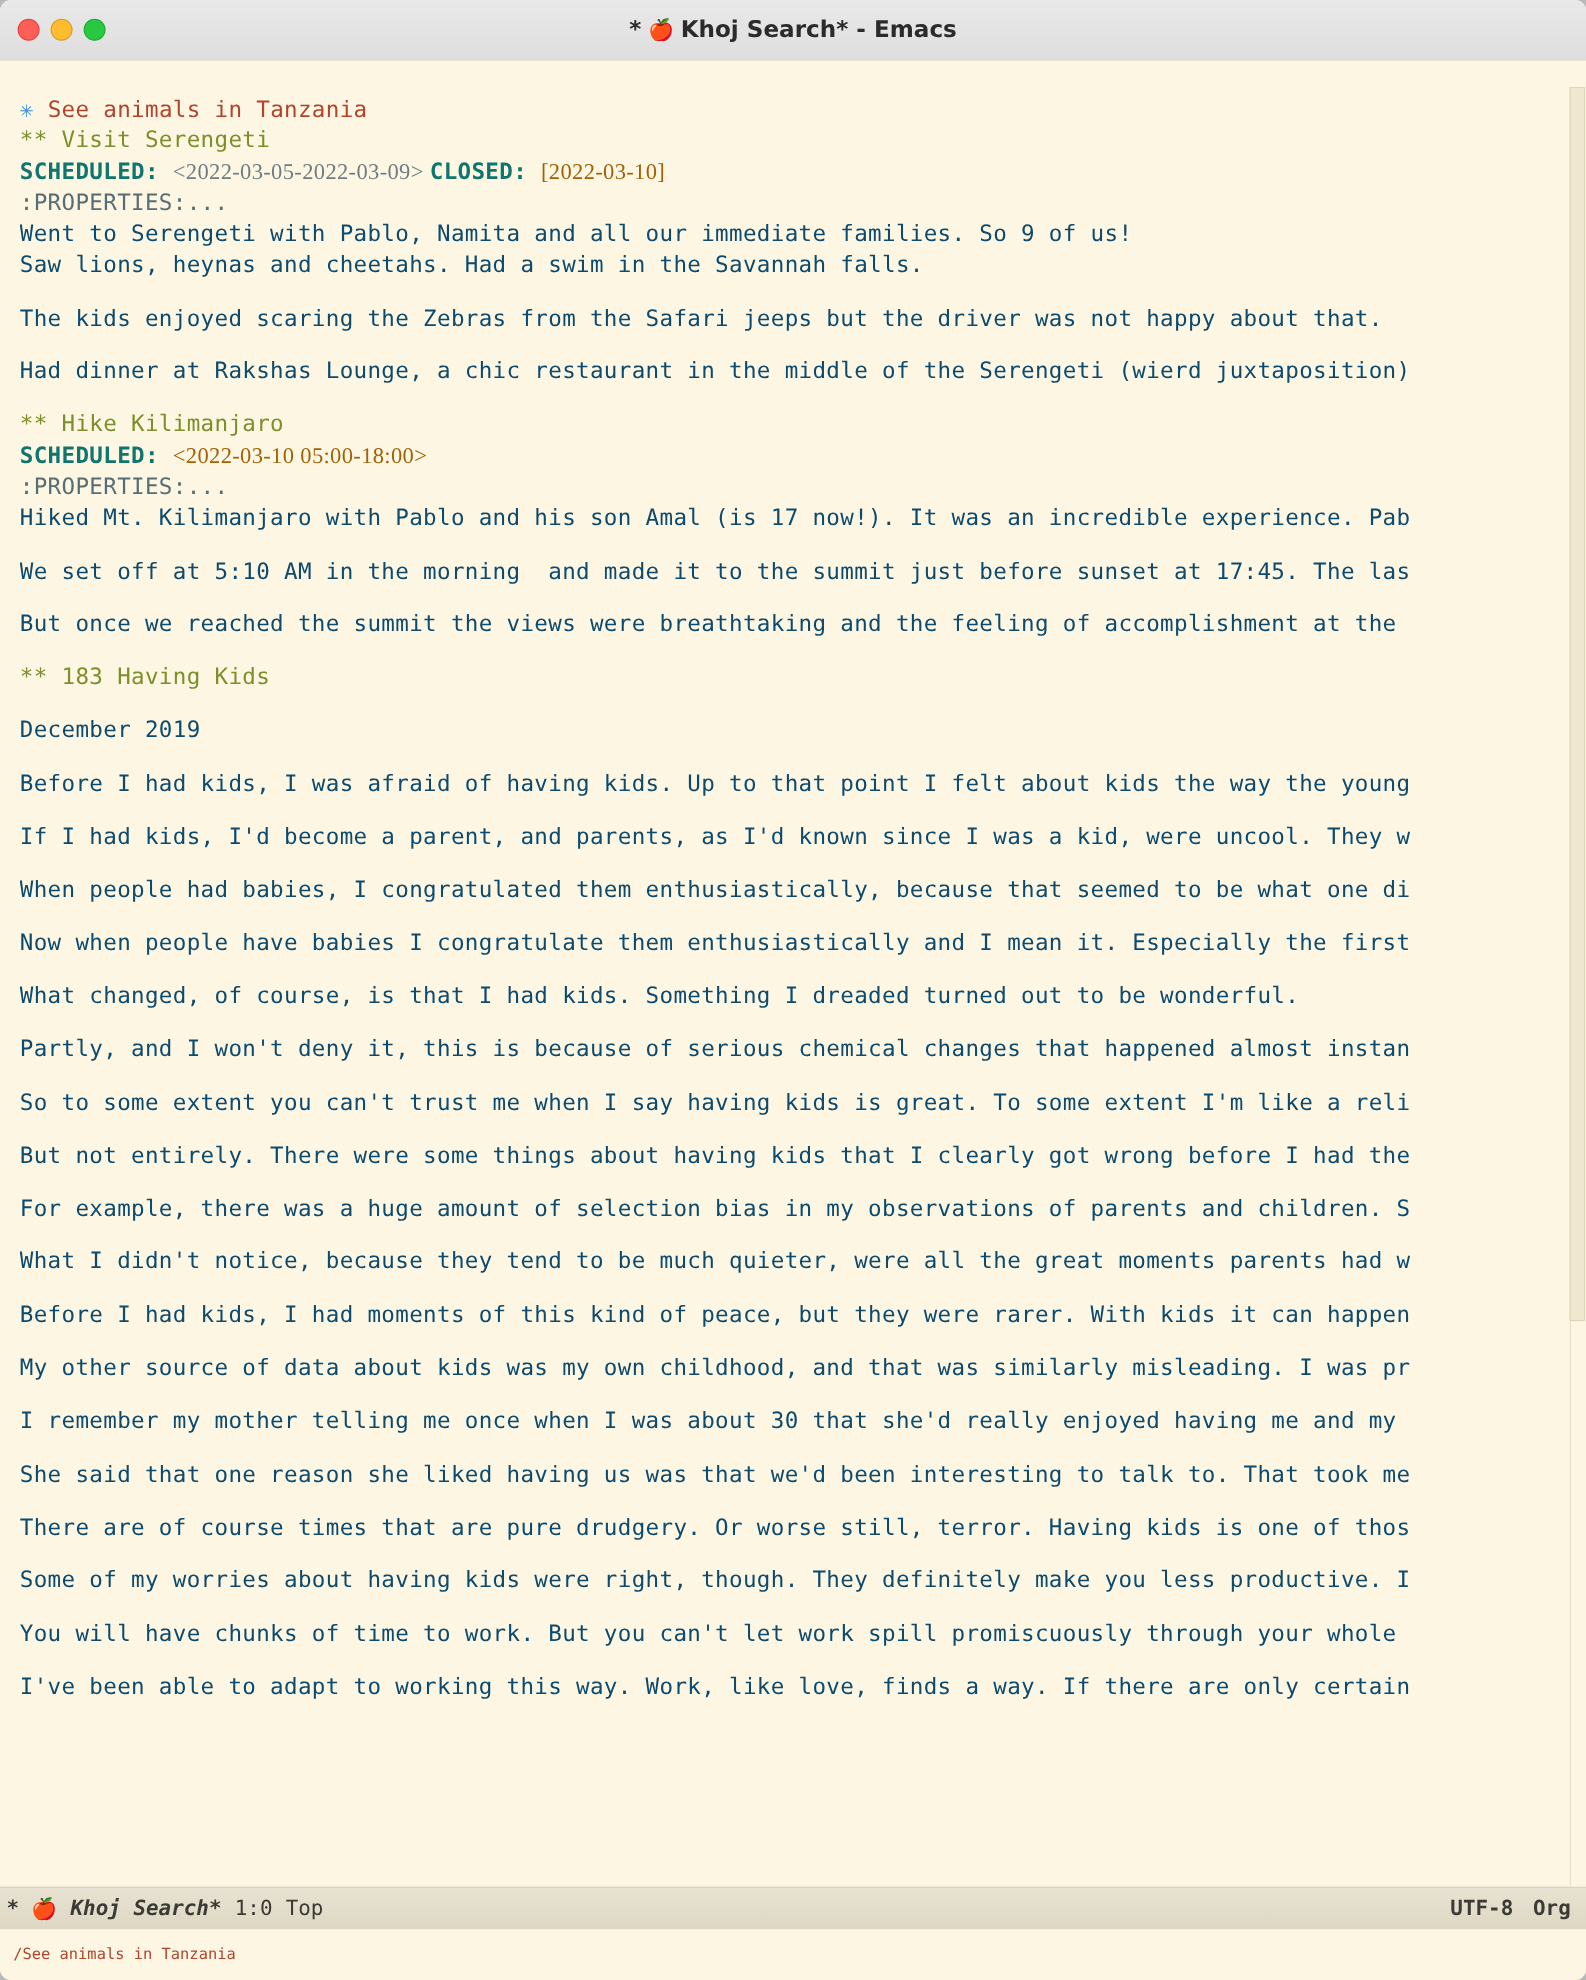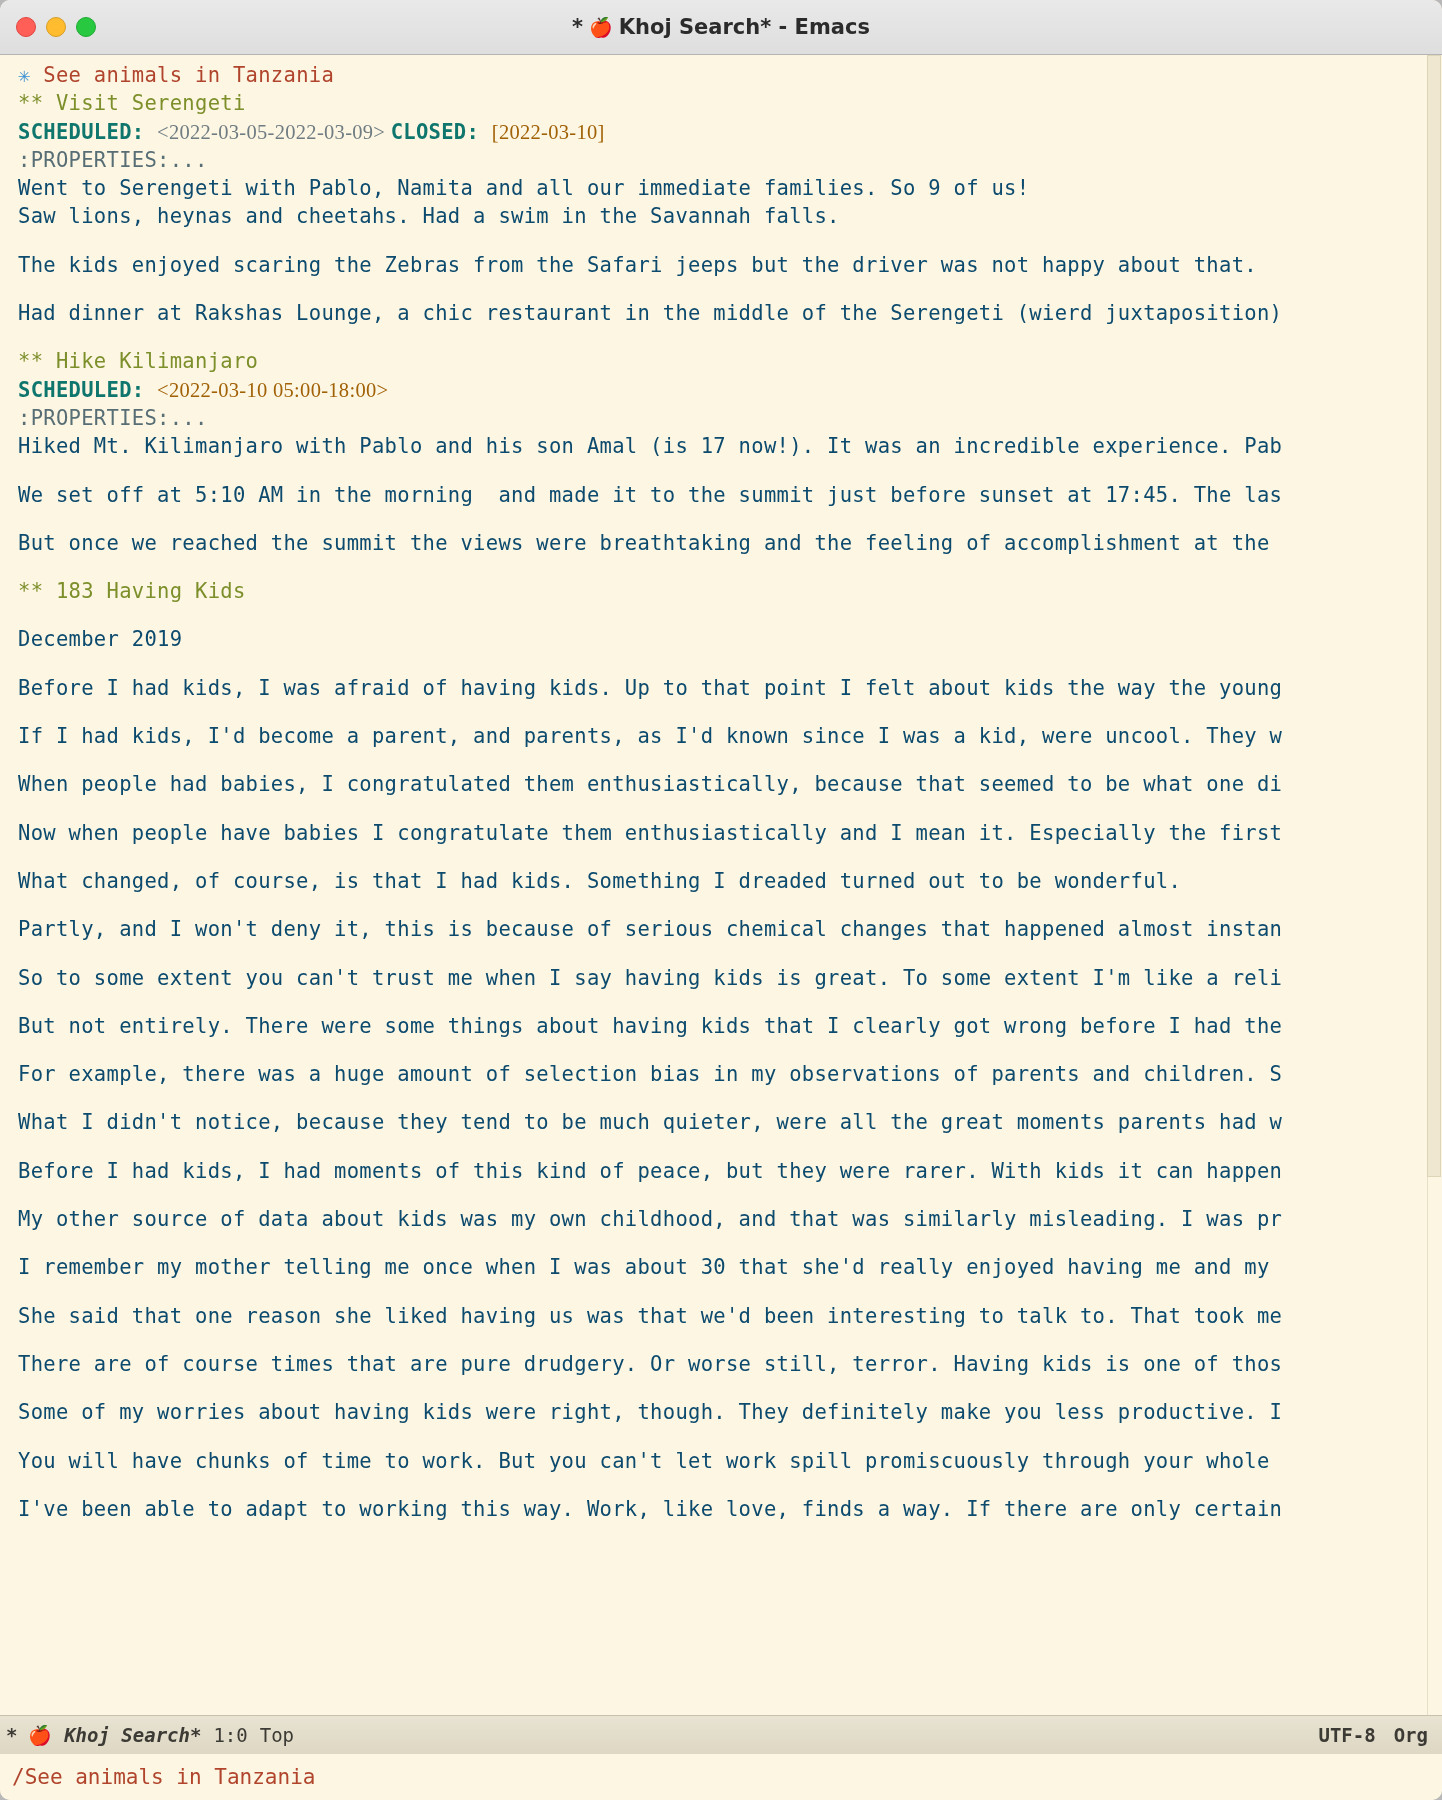--- a/index.html
+++ b/index.html
@@ -64,20 +64,21 @@
   }
   .title-icon { font-size: 19px; }
 
   
   .buffer {
     flex: 1 1 auto;
     background: #fdf6e3;
     position: relative;
     overflow: hidden;
     padding: 6px 0 0 0;
+    margin-top: 24px;
   }
   .lines {
     padding-left: 18px;
     padding-right: 0;
     font-size: 20.5px;
     line-height: 28.3px;
     letter-spacing: 0.3px;
     color: #33322e;
     white-space: pre;
   }
@@ -148,21 +149,21 @@
   .ml-right { display: flex; gap: 18px; font-weight: bold; justify-content: space-between; }
 
   
   .minibuffer {
     flex: 0 0 46px;
     height: 46px;
     background: #fdf6e3;
     display: flex;
     align-items: center;
     padding-left: 12px;
-    font-size: 21px;
+    font-size: 14px;
     color: #b0442c;
     border-bottom-left-radius: 10px;
     border-bottom-right-radius: 10px;
   }
 </style>
 </head>
 <body>
 
 <div class="window">
 

